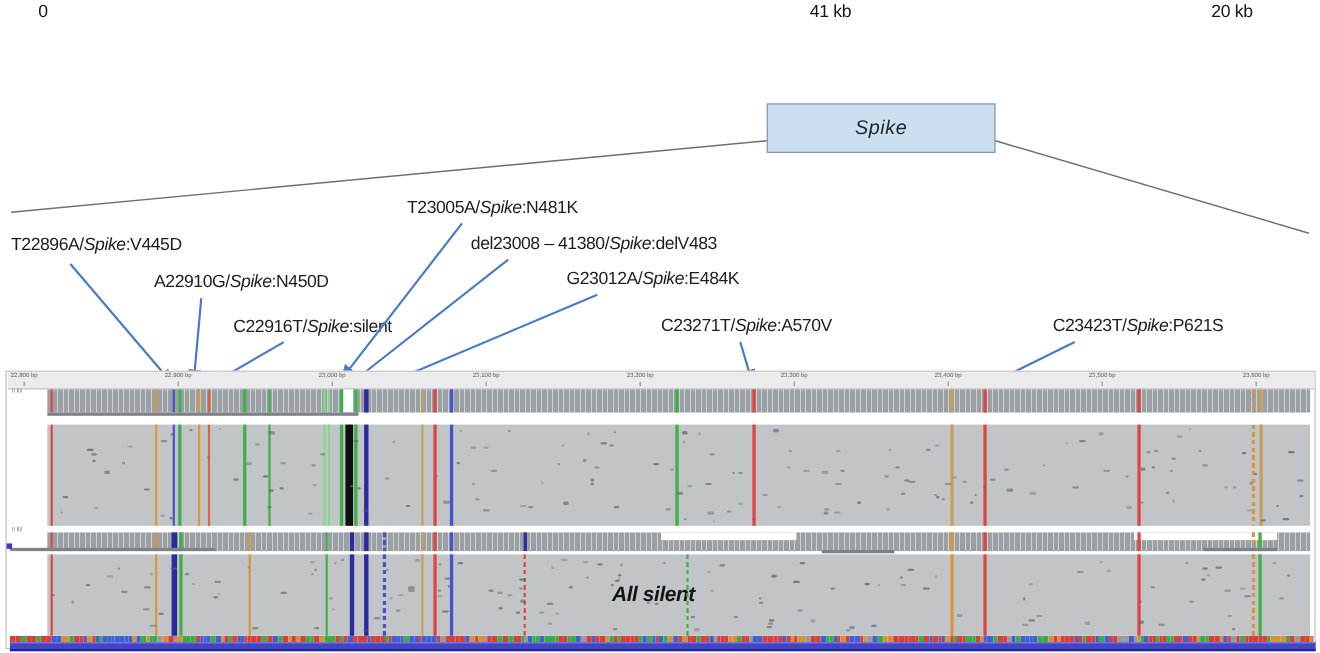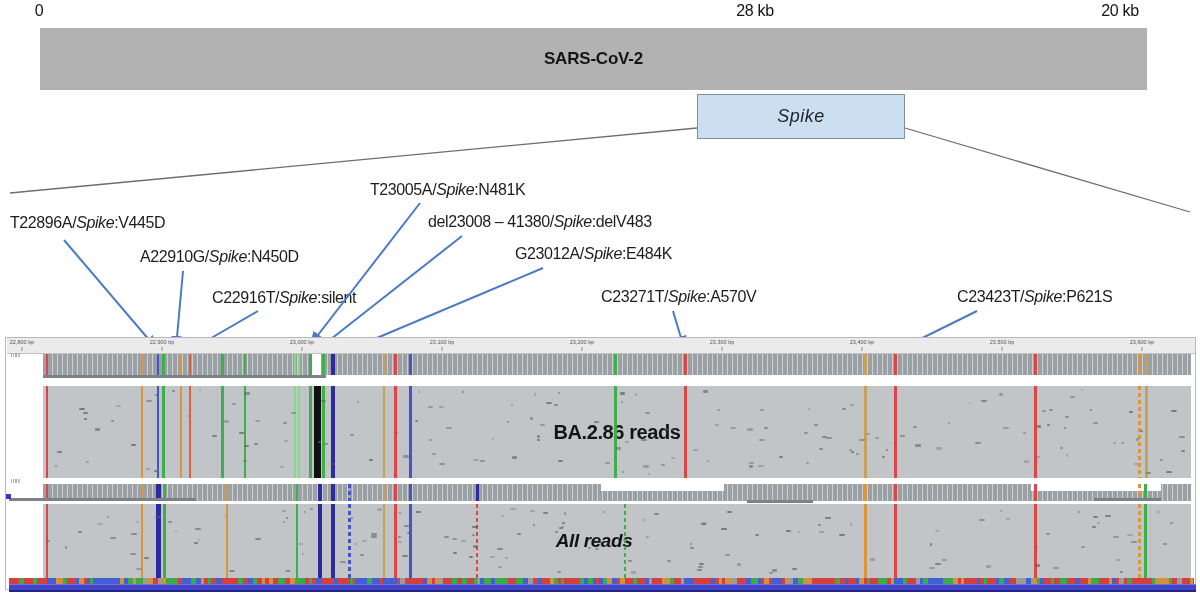--- a/index.html
+++ b/index.html
@@ -32,26 +32,23 @@
   #seqstrip{font-size:0;overflow:hidden;white-space:nowrap;}
   #seqstrip .nt{display:inline-block;height:100%;}
   #bluebar{background:#4444c6;border-top:1px solid #7070dd;border-bottom:2px solid #22228c;box-sizing:border-box;}
 </style>
 </head>
 <body>
 
 <div id="stage">
 
   <div class="abs scale-tick" style="left:39px;top:2px;">0</div>
-  <div class="abs scale-tick" style="left:755px;top:2px;">28 kb</div>
+  <div class="abs scale-tick" style="left:755px;top:2px;">41 kb</div>
   <div class="abs scale-tick" style="left:1120px;top:2px;">20 kb</div>
 
-  <div id="genome-bar" class="abs" style="left:40px;top:28px;width:1107px;height:62px;">
-    <span class="bar-label">SARS-CoV-2</span>
-  </div>
 
   <div id="gene-box" class="abs" style="left:697px;top:94px;width:208px;height:45px;">
     <span class="gene-label">Spike</span>
   </div>
 
   <div id="mutation-labels">
       <div class="mut-label" style="left: 10px; top: 214px;"><span>T22896A/</span><span class="gene-i">Spike</span><span>:V445D</span></div>
       <div class="mut-label" style="left: 140px; top: 248px;"><span>A22910G/</span><span class="gene-i">Spike</span><span>:N450D</span></div>
       <div class="mut-label" style="left: 212px; top: 289px;"><span>C22916T/</span><span class="gene-i">Spike</span><span>:silent</span></div>
       <div class="mut-label" style="left: 370px; top: 181px;"><span>T23005A/</span><span class="gene-i">Spike</span><span>:N481K</span></div>
@@ -124,21 +121,20 @@
         <div class="v-line" style="left: 366px; top: 0px; width: 3px; height: 21px; position: absolute; background: rgb(69, 83, 207);"></div>
         <div class="v-line" style="left: 571px; top: 0px; width: 3px; height: 21px; position: absolute; background: rgb(63, 175, 76);"></div>
         <div class="v-line" style="left: 641px; top: 0px; width: 3px; height: 21px; position: absolute; background: rgb(224, 69, 69);"></div>
         <div class="v-line" style="left: 821px; top: 0px; width: 3px; height: 21px; position: absolute; background: rgb(199, 160, 90);"></div>
         <div class="v-line" style="left: 851px; top: 0px; width: 3px; height: 21px; position: absolute; background: rgb(224, 69, 69);"></div>
         <div class="v-line" style="left: 991px; top: 0px; width: 3px; height: 21px; position: absolute; background: rgb(224, 69, 69);"></div>
         <div class="v-line" style="left: 1095px; top: 0px; width: 3px; height: 21px; position: absolute; background: repeating-linear-gradient(rgb(217, 150, 61) 0px, rgb(217, 150, 61) 4px, rgba(0, 0, 0, 0) 4px, rgba(0, 0, 0, 0) 7px);"></div>
         <div class="v-line" style="left: 1102px; top: 0px; width: 3px; height: 21px; position: absolute; background: rgb(199, 160, 90);"></div>
       </div>
     <div id="reads1" class="abs readstrack" style="left: 37px; top: 48px; width: 1148px; height: 92px;">
-      <div class="track-label" style="left:50%;top:50%;font-weight:bold;font-size:20px;letter-spacing:-0.4px;">BA.2.86 reads</div>
     <div class="v-line" style="left: 3px; top: 0px; width: 2px; height: 92px; position: absolute; background: rgb(224, 69, 69);"></div>
         <div class="v-line" style="left: 98px; top: 0px; width: 2px; height: 92px; position: absolute; background: rgb(217, 150, 61);"></div>
         <div class="v-line" style="left: 114px; top: 0px; width: 2px; height: 92px; position: absolute; background: rgb(69, 83, 207);"></div>
         <div class="v-line" style="left: 119px; top: 0px; width: 3px; height: 92px; position: absolute; background: rgb(63, 175, 76);"></div>
         <div class="v-line" style="left: 137px; top: 0px; width: 2px; height: 92px; position: absolute; background: rgb(217, 150, 61);"></div>
         <div class="v-line" style="left: 146px; top: 0px; width: 2px; height: 92px; position: absolute; background: rgb(224, 96, 58);"></div>
         <div class="v-line" style="left: 178px; top: 0px; width: 3px; height: 92px; position: absolute; background: rgb(63, 175, 76);"></div>
         <div class="v-line" style="left: 201px; top: 0px; width: 2px; height: 92px; position: absolute; background: rgb(63, 175, 76);"></div>
         <div class="v-line" style="left: 251px; top: 0px; width: 2px; height: 92px; position: absolute; background: rgb(134, 217, 138);"></div>
         <div class="v-line" style="left: 255px; top: 0px; width: 2px; height: 92px; position: absolute; background: rgb(134, 217, 138);"></div>
@@ -323,21 +319,21 @@
         <div class="v-line" style="left: 351px; top: 0px; width: 3px; height: 17px; position: absolute; background: rgb(224, 69, 69);"></div>
         <div class="v-line" style="left: 366px; top: 0px; width: 3px; height: 17px; position: absolute; background: rgb(69, 83, 207);"></div>
         <div class="v-line" style="left: 433px; top: 0px; width: 3px; height: 17px; position: absolute; background: rgb(43, 43, 158);"></div>
         <div class="v-line" style="left: 821px; top: 0px; width: 3px; height: 17px; position: absolute; background: rgb(217, 150, 61);"></div>
         <div class="v-line" style="left: 851px; top: 0px; width: 3px; height: 17px; position: absolute; background: rgb(224, 69, 69);"></div>
         <div class="v-line" style="left: 991px; top: 0px; width: 3px; height: 17px; position: absolute; background: rgb(224, 69, 69);"></div>
         <div class="v-line" style="left: 1095px; top: 0px; width: 3px; height: 17px; position: absolute; background: repeating-linear-gradient(rgb(217, 150, 61) 0px, rgb(217, 150, 61) 4px, rgba(0, 0, 0, 0) 4px, rgba(0, 0, 0, 0) 7px);"></div>
         <div class="v-line" style="left: 1101px; top: 0px; width: 3px; height: 17px; position: absolute; background: rgb(63, 175, 76);"></div>
       </div>
     <div id="reads2" class="abs readstrack" style="left: 37px; top: 166px; width: 1148px; height: 74px;">
-      <div class="track-label" style="left:48%;top:50%;font-weight:bold;font-style:italic;font-size:19px;letter-spacing:-0.4px;">All reads</div>
+      <div class="track-label" style="left:48%;top:50%;font-weight:bold;font-style:italic;font-size:19px;letter-spacing:-0.4px;">All silent</div>
     <div class="v-line" style="left: 3px; top: 0px; width: 2px; height: 74px; position: absolute; background: rgb(224, 69, 69);"></div>
         <div class="v-line" style="left: 98px; top: 0px; width: 2px; height: 74px; position: absolute; background: rgb(217, 150, 61);"></div>
         <div class="v-line" style="left: 113px; top: 0px; width: 5px; height: 74px; position: absolute; background: rgb(43, 43, 158);"></div>
         <div class="v-line" style="left: 120px; top: 0px; width: 3px; height: 74px; position: absolute; background: rgb(63, 175, 76);"></div>
         <div class="v-line" style="left: 183px; top: 0px; width: 2px; height: 74px; position: absolute; background: rgb(217, 150, 61);"></div>
         <div class="v-line" style="left: 253px; top: 0px; width: 2px; height: 74px; position: absolute; background: rgb(63, 175, 76);"></div>
         <div class="v-line" style="left: 275px; top: 0px; width: 4px; height: 74px; position: absolute; background: rgb(43, 43, 158);"></div>
         <div class="v-line" style="left: 288px; top: 0px; width: 4px; height: 74px; position: absolute; background: rgb(43, 43, 158);"></div>
         <div class="v-line" style="left: 305px; top: 0px; width: 3px; height: 74px; position: absolute; background: repeating-linear-gradient(rgb(69, 83, 207) 0px, rgb(69, 83, 207) 4px, rgba(0, 0, 0, 0) 4px, rgba(0, 0, 0, 0) 7px);"></div>
         <div class="v-line" style="left: 340px; top: 0px; width: 2px; height: 74px; position: absolute; background: rgb(199, 160, 90);"></div>

